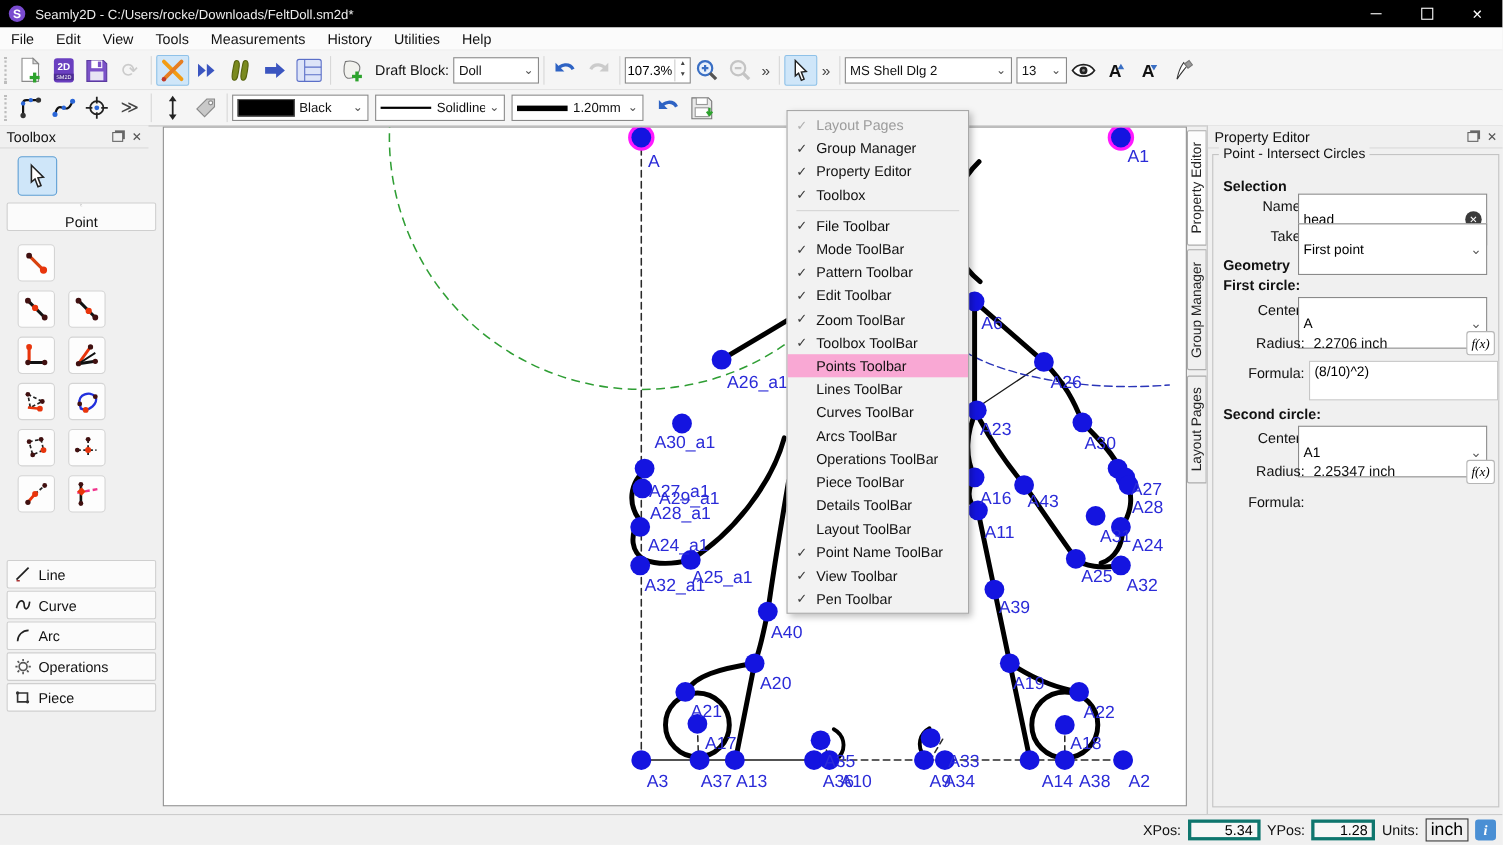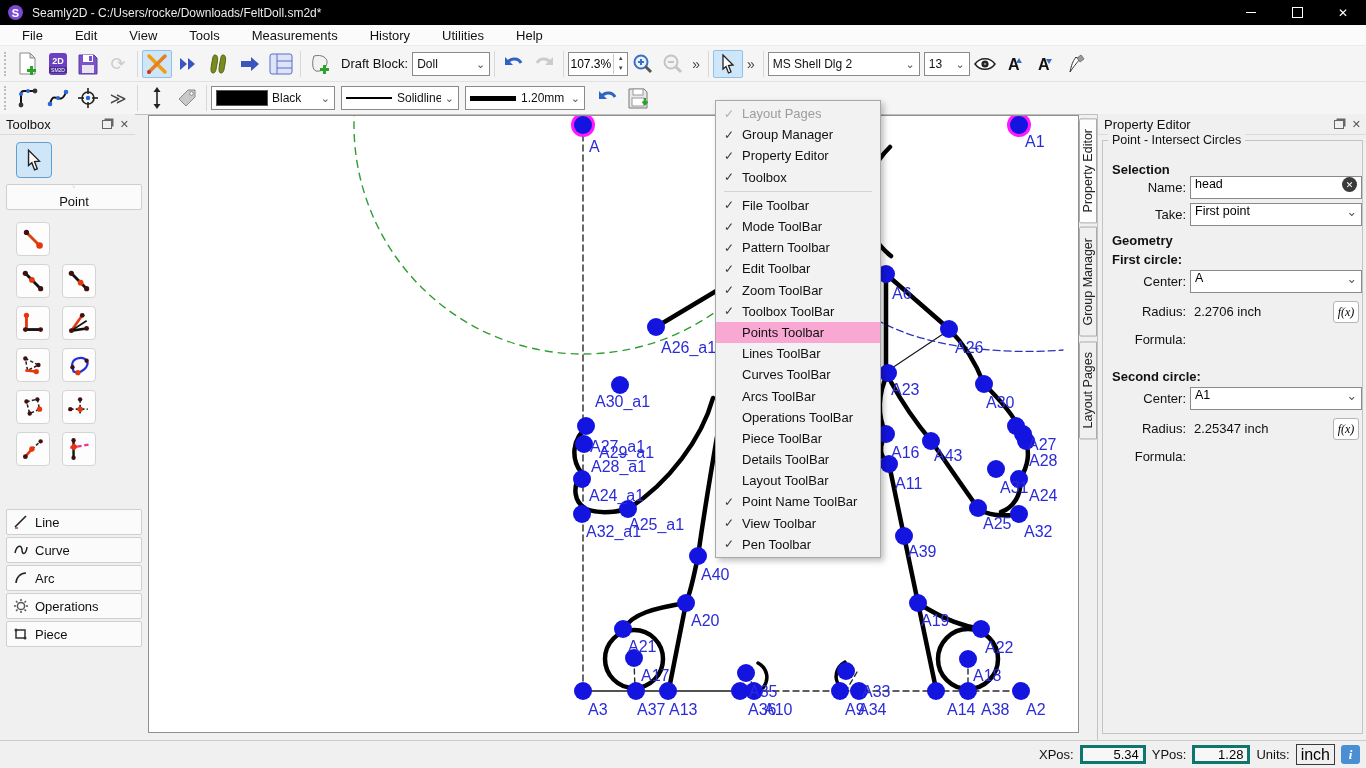--- a/index.html
+++ b/index.html
@@ -11,21 +11,21 @@
   #app-icon{width:15px;height:15px;border-radius:50%;background:#7a4bd0;color:#fff;font-size:11px;font-weight:bold;
     display:flex;align-items:center;justify-content:center;margin:0 9px 0 8px;}
   #title-text{color:#ececec;font-size:12px;}
   #win-controls{margin-left:auto;display:flex;height:25px;}
   .win-btn{width:46px;height:25px;display:flex;align-items:center;justify-content:center;color:#fff;font-size:12px;}
   .glyph-min{width:10px;height:1px;background:#fff;}
   .glyph-max{width:9px;height:9px;border:1px solid #fff;}
 
   
   #menubar{position:absolute;left:0;top:25px;width:1366px;height:20px;background:#fbfbfb;display:flex;align-items:center;border-bottom:1px solid #ececec;}
-  .menu-top-item{padding:0 10px;height:20px;display:flex;align-items:center;color:#111;margin-left:12px;}
+  .menu-top-item{padding:0 10px;height:20px;display:flex;align-items:center;color:#111;}
 
   
   #toolbar1{position:absolute;left:0;top:46px;width:1366px;height:35px;background:#f5f5f5;border-bottom:1px solid #e2e2e2;
     display:flex;align-items:center;}
   #toolbar2{position:absolute;left:0;top:82px;width:1366px;height:32px;background:#f5f5f5;border-bottom:1px solid #bfbfbf;
     display:flex;align-items:center;}
   .handle{width:4px;height:24px;margin:0 3px 0 4px;border-left:2px dotted #bdbdbd;}
   .tsep{width:0;height:26px;border-left:1px solid #d8d8d8;margin:0 4px;}
   .tbtn{width:30px;height:28px;border:1px solid transparent;background:transparent;display:flex;align-items:center;justify-content:center;padding:0;}
   .tbtn.active{background:#cfe6f9;border:1px solid #8ec1e8;border-radius:2px;}
@@ -62,22 +62,22 @@
   .vtab{writing-mode:vertical-rl;transform:rotate(180deg);background:#f0f0f0;border:1px solid #ababab;
     padding:10px 1px;font-size:12.5px;color:#222;margin-bottom:4px;border-radius:0 2px 2px 0;}
   .vtab.active{background:#fdfdfd;}
 
   
   #prop-panel{position:absolute;left:1097px;top:114px;width:269px;height:626px;background:#f0f0f0;border-left:1px solid #c2c2c2;}
   #prop-groupbox{position:absolute;left:4px;right:4px;top:26px;bottom:6px;border:1px solid #c4c4c4;}
   #prop-tool-title{position:absolute;left:10px;top:19px;background:#f0f0f0;padding:0 4px;font-size:12.5px;color:#111;}
   .pe-bold{position:absolute;left:14px;font-weight:bold;font-size:13px;color:#111;}
   .pe-label{position:absolute;width:84px;text-align:right;font-size:13px;color:#111;}
-  .pe-input{position:absolute;left:92px;width:162px;height:21px;background:#fff;border:1px solid #8a8a8a;
-    display:flex;align-items:flex-start;padding:0 4px;font-size:12.5px;}
+  .pe-input{position:absolute;left:82px;width:162px;height:21px;background:#fff;border:1px solid #8a8a8a;
+    display:flex;align-items:center;padding:12px 4px;font-size:12.5px;}
   .clear-btn{margin-left:auto;width:15px;height:15px;border-radius:50%;background:#3a3a3a;color:#fff;font-size:9px;
     display:flex;align-items:center;justify-content:center;}
   .pe-value{position:absolute;left:96px;font-size:13px;color:#111;}
   .fx-btn{position:absolute;right:8px;width:26px;height:22px;background:#fff;border:1px solid #b5b5b5;border-radius:3px;
     font-family:"Liberation Serif",serif;font-style:italic;font-size:12px;display:flex;align-items:center;justify-content:center;}
   .formula-box{position:absolute;left:92px;width:162px;height:30px;background:#fff;border:1px solid #c6c6c6;
     font-size:12.5px;padding:2px 4px;}
 
   
   #context-menu{position:absolute;left:715px;top:100px;width:164px;background:#f2f2f2;border:1px solid #a8a8a8;
@@ -687,20 +687,23 @@
     <span class="pe-bold" style="top:138px;">First circle:</span>
     <span class="pe-label" style="top:160px;left:4px;">Center:</span>
     <div class="pe-input" style="top:156px;">
       <span bind="">A</span>
       <span class="chev" style="margin-left:auto;color:#555;">⌄</span>
     </div>
     <span class="pe-label" style="top:190px;left:4px;">Radius:</span>
     <span class="pe-value" style="top:190px;">2.2706 inch</span>
     <button class="fx-btn" style="top:187px;">f(x)</button>
     <span class="pe-label" style="top:218px;left:4px;">Formula:</span>
+    <div class="formula-box" style="top:214px;">
+      <span>(8/10)^2)</span>
+    </div>
 
     <span class="pe-bold" style="top:255px;">Second circle:</span>
     <span class="pe-label" style="top:277px;left:4px;">Center:</span>
     <div class="pe-input" style="top:273px;">
       <span>A1</span>
       <span class="chev" style="margin-left:auto;color:#555;">⌄</span>
     </div>
     <span class="pe-label" style="top:307px;left:4px;">Radius:</span>
     <span class="pe-value" style="top:307px;">2.25347 inch</span>
     <button class="fx-btn" style="top:304px;">f(x)</button>

